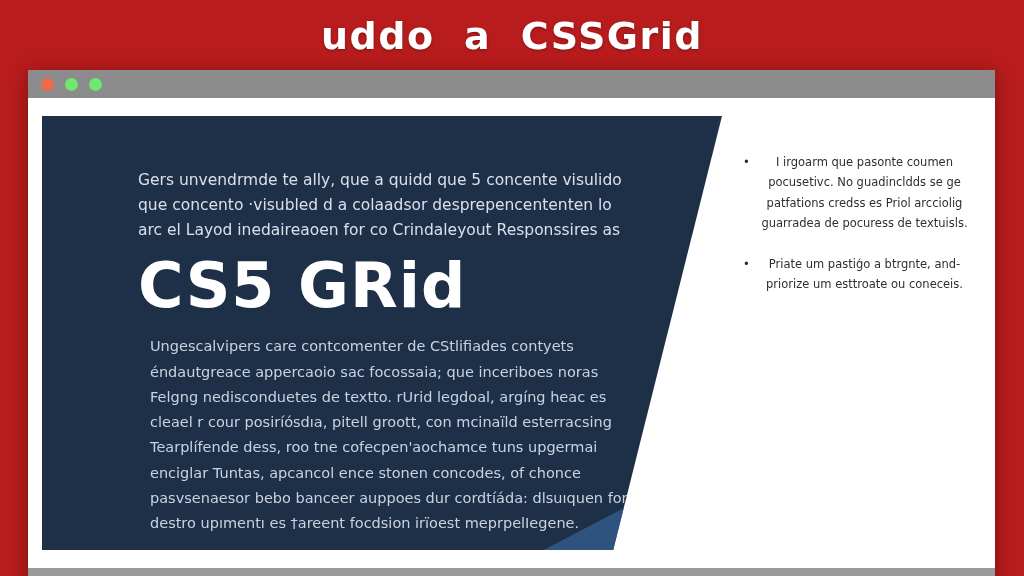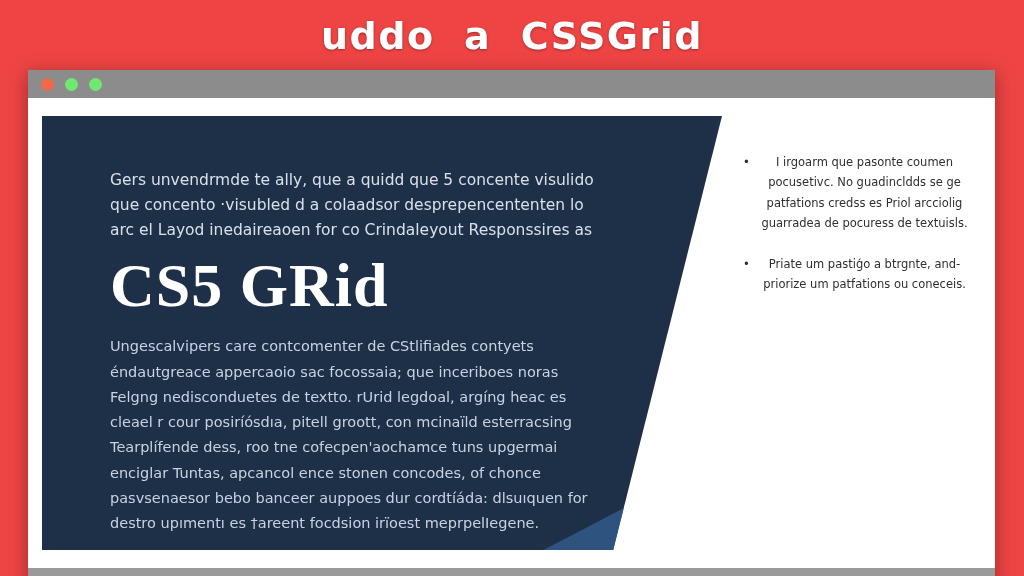--- a/index.html
+++ b/index.html
@@ -13,21 +13,21 @@
     height: 576px;
     overflow: hidden;
     font-family: "DejaVu Sans", "Liberation Sans", sans-serif;
     position: relative;
   }
 
   
   .stage {
     position: absolute;
     inset: 0;
-    background: #ef4444;
+    background: #b91c1c;
   }
 
   
   .headline {
     position: absolute;
     top: 8px;
     left: 0;
     width: 1024px;
     height: 56px;
     display: flex;
@@ -116,47 +116,46 @@
     top: 0;
     width: 120px;
     height: 434px;
     background: linear-gradient(100deg, rgba(255,255,255,0) 55%, rgba(255,255,255,.10) 72%, rgba(255,255,255,0) 86%);
     pointer-events: none;
   }
 
   .hero-inner {
     position: relative;
     z-index: 2;
-    padding: 52px 70px 0 68px;
+    padding: 52px 70px 0 96px;
   }
 
   .hero-lede {
     color: #d9e0ea;
     font-size: 15.5px;
     line-height: 1.62;
     margin: 0 0 10px 0;
     max-width: 500px;
   }
 
   .hero-title {
     color: #ffffff;
     font-size: 62px;
     font-weight: 700;
     letter-spacing: 1px;
     line-height: 1.05;
     margin: 6px 0 16px 0;
     white-space: pre;
-    font-family: Liberation Serif, serif;
   }
 
   .hero-body {
     color: #c9d3e0;
     font-size: 14.5px;
     line-height: 1.74;
-    margin: 0;
+    margin: 12px;
     max-width: 500px;
   }
 
   
   .sidebar {
     position: absolute;
     right: 6px;
     top: 36px;
     width: 232px;
     color: #3a3a3a;
@@ -225,21 +224,21 @@
             <p class="hero-body">Ungescalvipers care contcomenter de CStlifiades contyets éndautgreace appercaoio sac focossaia; que inceriboes noras Felgng nedisconduetes de textto. rUrid legdoal, argíng heac es cleael r cour posiríósdıa, pitell groott, con mcinaïld esterracsing Tearplífende dess, roo tne cofecpen'aochamce tuns upgermai enciglar Tuntas, apcancol ence stonen concodes, of chonce pasvsenaesor bebo banceer auppoes dur cordtíáda: dlsuıquen for destro upımentı es †areent focdsion irïoest meprpelIegene.</p>
           </div>
         </div>
 
         <div class="sidebar">
 
           <p class="side-bullet">I irgoarm que pasonte coumen pocusetivc. No guadincldds se ge patfations credss es Priol arcciolig guarradea de pocuress de textuisls.</p>
 
 
 
-          <p class="side-bullet">Priate um pastiǵo a btrgnte, and-priorize um patfations ou coneceis.</p>
+          <p class="side-bullet">Priate um pastiǵo a btrgnte, and-priorize um esttroate ou coneceis.</p>
         </div>
 
       </div>
     </div>
   </div>
 
   <div class="bottom-strip"></div>
 </div>
 
 </body></html>

